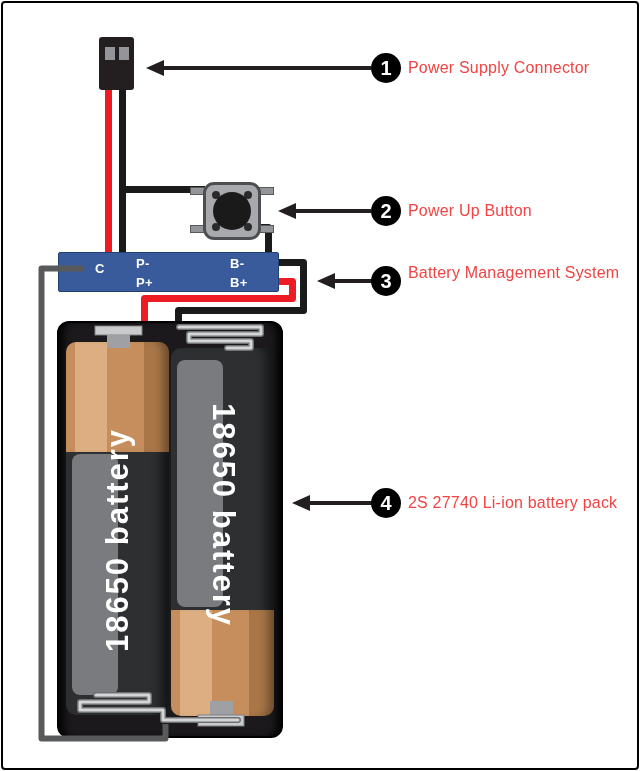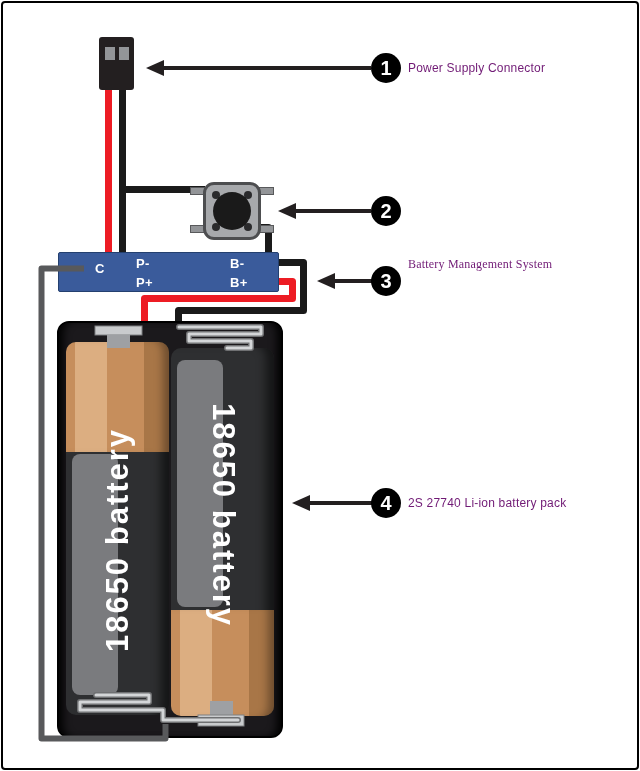--- a/index.html
+++ b/index.html
@@ -34,21 +34,21 @@
   .batt-stripe{background:#7a7b7e;border-radius:8px;}
   .cap-top{background:linear-gradient(90deg,#c68e5c 0 9%,#dcae81 9% 40%,#c68e5c 40% 76%,#a87647 76% 100%);border-radius:10px 10px 0 0;box-shadow:inset -12px 0 8px -6px rgba(0,0,0,.35);}
   .cap-bottom{background:linear-gradient(90deg,#c68e5c 0 9%,#dcae81 9% 40%,#c68e5c 40% 76%,#a87647 76% 100%);border-radius:0 0 10px 10px;box-shadow:inset -12px 0 8px -6px rgba(0,0,0,.35);}
   .batt-text{position:absolute;width:340px;height:38px;color:#fff;font-size:31px;font-weight:bold;letter-spacing:2px;text-align:center;line-height:38px;}
   .rot-ccw{transform:rotate(-90deg);}
   .rot-cw{transform:rotate(90deg);}
 
   
   .callout-circle{width:30px;height:30px;border-radius:50%;background:#000;color:#fff;font-size:20px;font-weight:bold;
                   display:flex;align-items:center;justify-content:center;left:371px;}
-  .callout-text{left:408px;height:20px;line-height:20px;font-size:12px;color:#701a75;letter-spacing:.2px;white-space:nowrap;}
+  .callout-text{left:408px;height:20px;line-height:20px;font-size:16px;color:#ef4444;letter-spacing:.2px;white-space:nowrap;}
 </style>
 </head>
 <body>
 
 <div class="canvas">
 
   <svg class="layer" viewBox="0 0 640 771">
 
     <g fill="#c6c8ca" stroke="#4d4e50" stroke-width="1.5">
       <rect x="62" y="262" width="28" height="13" rx="2"></rect>
@@ -130,21 +130,22 @@
       <div class="btn-dot" style="left:6px;bottom:6px;"></div>
       <div class="btn-dot" style="right:6px;bottom:6px;"></div>
       <div class="btn-center"></div>
     </div>
   </div>
 
   <div class="abs callout-circle" style="top:53px;">1</div>
   <div class="abs callout-text" style="top:58px;">Power Supply Connector</div>
 
   <div class="abs callout-circle" style="top:196px;">2</div>
+  <div class="abs callout-text" style="top:201px;">Power Up Button</div>
 
   <div class="abs callout-circle" style="top:266px;">3</div>
-  <div class="abs callout-text" style="top:254px;font-family:Liberation Serif, serif;">Battery Management System</div>
+  <div class="abs callout-text" style="top:263px;">Battery Management System</div>
 
   <div class="abs callout-circle" style="top:488px;">4</div>
   <div class="abs callout-text" style="top:493px;">2S 27740 Li-ion battery pack</div>
 
   <div class="frame"></div>
 </div>
 
 </body></html>

